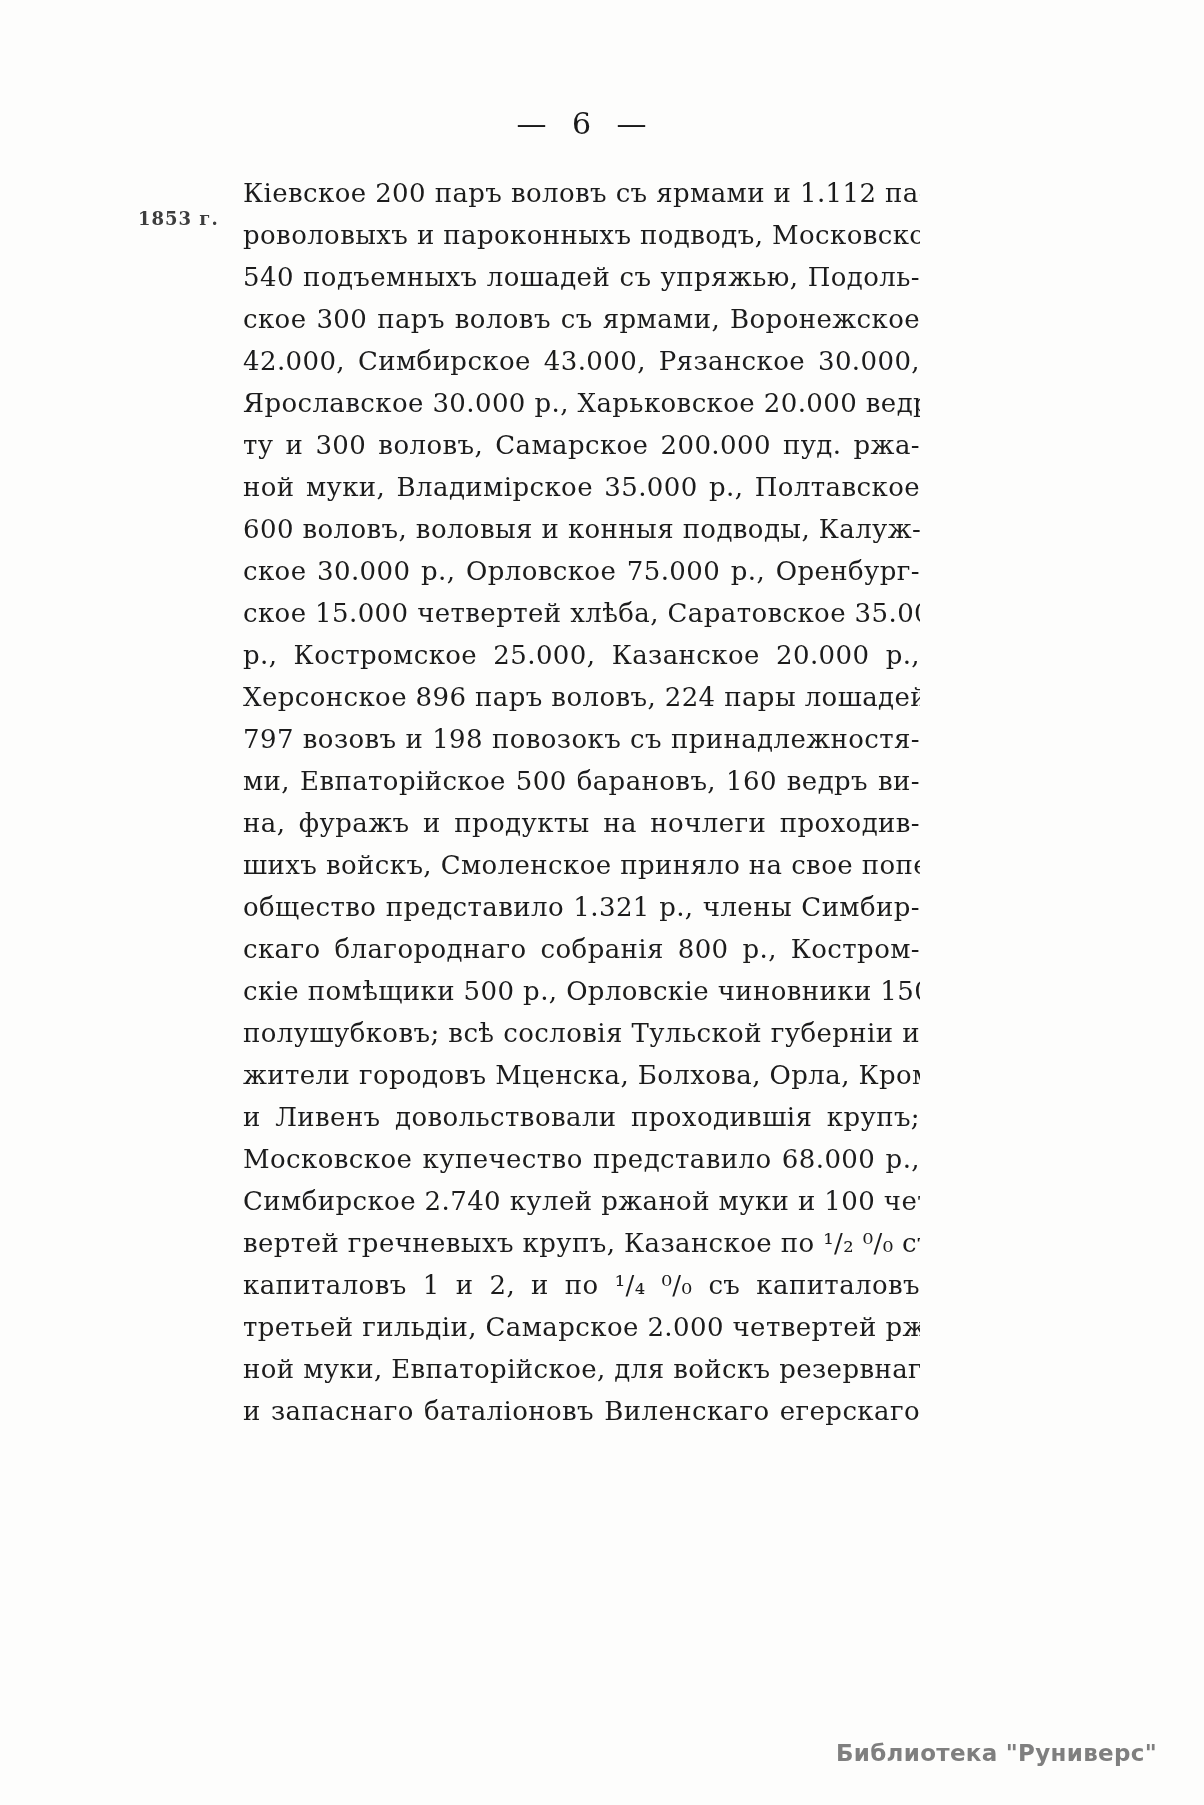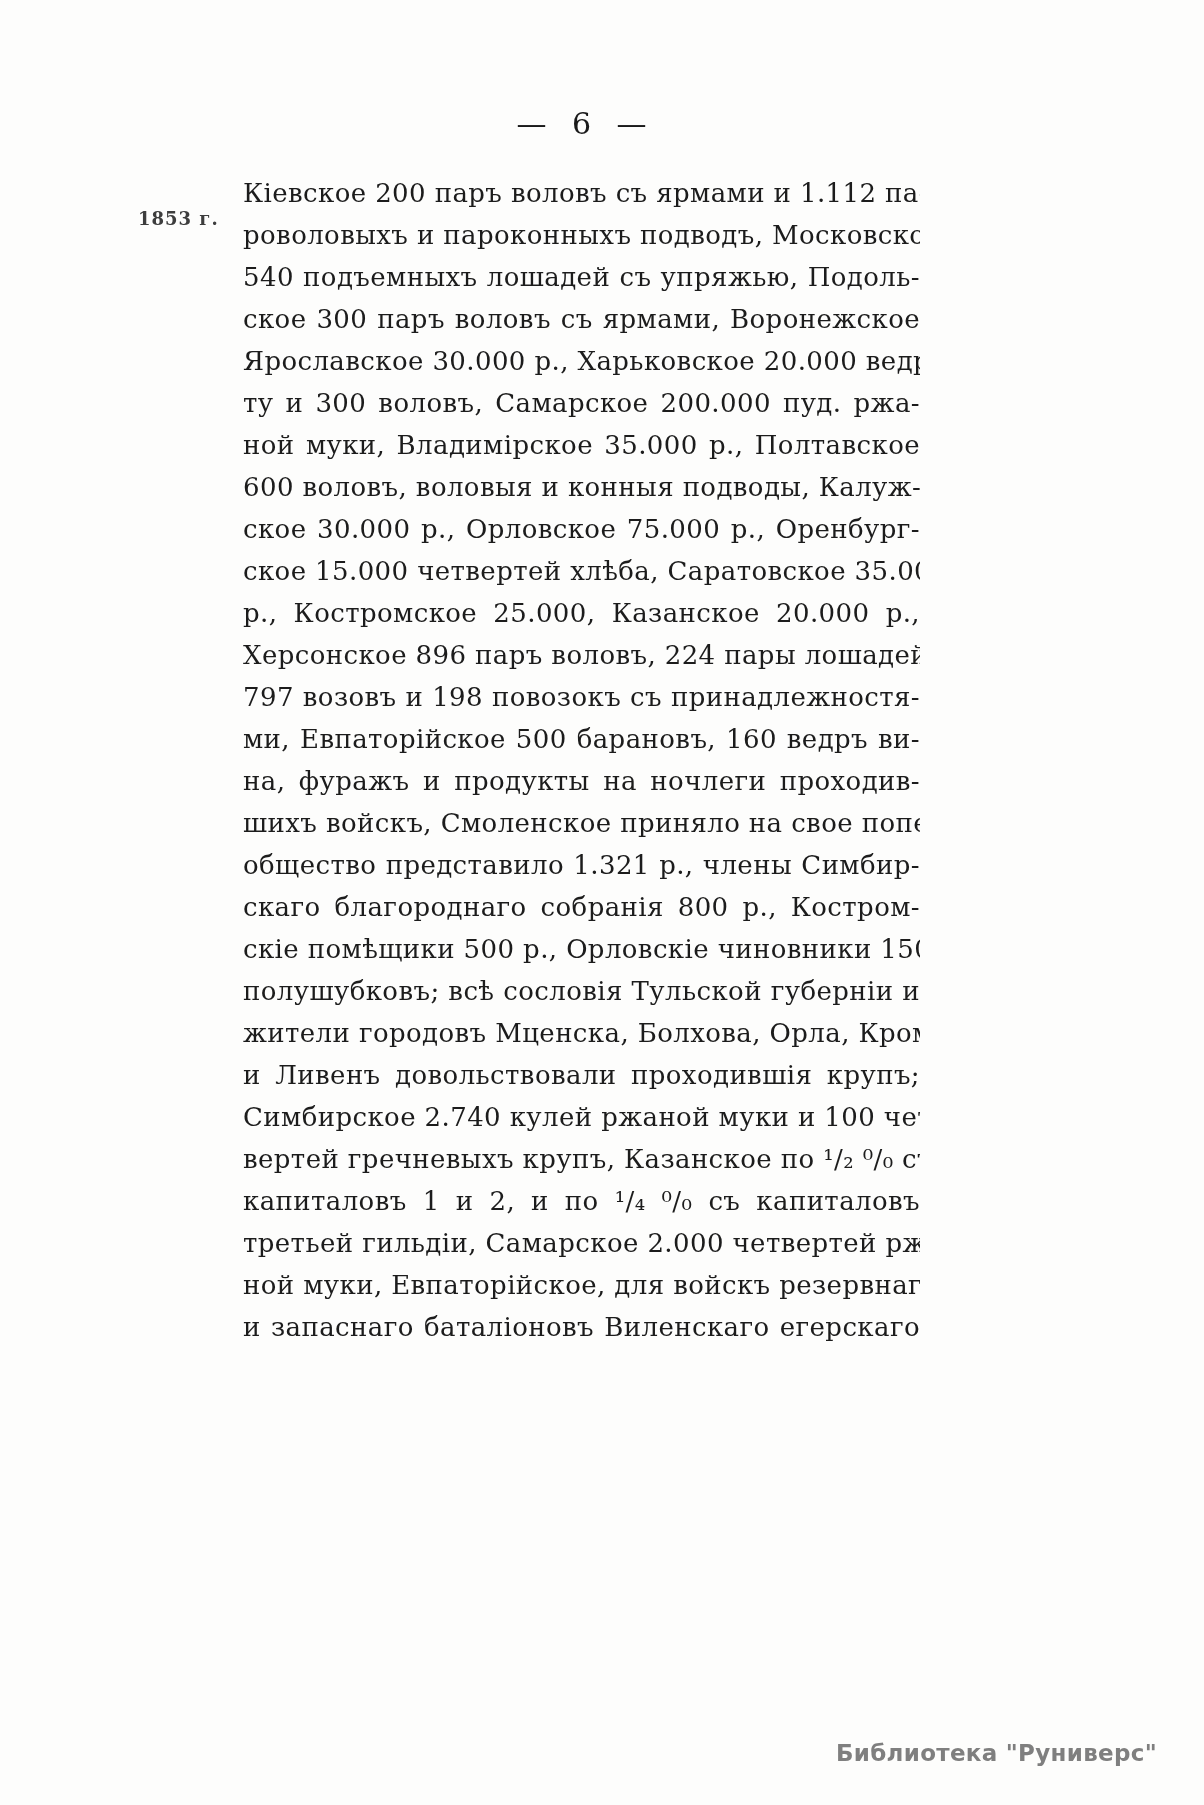--- a/index.html
+++ b/index.html
@@ -70,38 +70,40 @@
 <div class="page">
   <div class="page-number">— 6 —</div>
 
   <div class="margin-note">1853 г.</div>
 
   <div class="body-text">
       <div class="text-line">Кіевское 200 паръ воловъ съ ярмами и 1.112 па-</div>
       <div class="text-line">роволовыхъ и пароконныхъ подводъ, Московское</div>
       <div class="text-line">540 подъемныхъ лошадей съ упряжью, Подоль-</div>
       <div class="text-line">ское 300 паръ воловъ съ ярмами, Воронежское</div>
+      <div class="text-line">42.000, Симбирское 43.000, Рязанское 30.000,</div>
       <div class="text-line">Ярославское 30.000 р., Харьковское 20.000 ведръ</div>
       <div class="text-line">ту и 300 воловъ, Самарское 200.000 пуд. ржа-</div>
       <div class="text-line">ной муки, Владимірское 35.000 р., Полтавское</div>
       <div class="text-line">600 воловъ, воловыя и конныя подводы, Калуж-</div>
       <div class="text-line">ское 30.000 р., Орловское 75.000 р., Оренбург-</div>
       <div class="text-line">ское 15.000 четвертей хлѣба, Саратовское 35.000</div>
       <div class="text-line">р., Костромское 25.000, Казанское 20.000 р.,</div>
       <div class="text-line">Херсонское 896 паръ воловъ, 224 пары лошадей,</div>
       <div class="text-line">797 возовъ и 198 повозокъ съ принадлежностя-</div>
       <div class="text-line">ми, Евпаторійское 500 барановъ, 160 ведръ ви-</div>
       <div class="text-line">на, фуражъ и продукты на ночлеги проходив-</div>
       <div class="text-line">шихъ войскъ, Смоленское приняло на свое попе-</div>
       <div class="text-line">общество представило 1.321 р., члены Симбир-</div>
       <div class="text-line">скаго благороднаго собранія 800 р., Костром-</div>
       <div class="text-line">скіе помѣщики 500 р., Орловскіе чиновники 150</div>
       <div class="text-line">полушубковъ; всѣ сословія Тульской губерніи и</div>
       <div class="text-line">жители городовъ Мценска, Болхова, Орла, Кромъ</div>
       <div class="text-line">и Ливенъ довольствовали проходившія крупъ;</div>
+      <div class="text-line">Московское купечество представило 68.000 р.,</div>
       <div class="text-line">Симбирское 2.740 кулей ржаной муки и 100 чет-</div>
       <div class="text-line">вертей гречневыхъ крупъ, Казанское по ¹/₂ ⁰/₀ съ</div>
       <div class="text-line">капиталовъ 1 и 2, и по ¹/₄ ⁰/₀ съ капиталовъ</div>
       <div class="text-line">третьей гильдіи, Самарское 2.000 четвертей ржа-</div>
       <div class="text-line">ной муки, Евпаторійское, для войскъ резервнаго</div>
       <div class="text-line">и запаснаго баталіоновъ Виленскаго егерскаго</div>
     </div>
 
   <div class="watermark">Библиотека "Руниверс"</div>
 </div>

